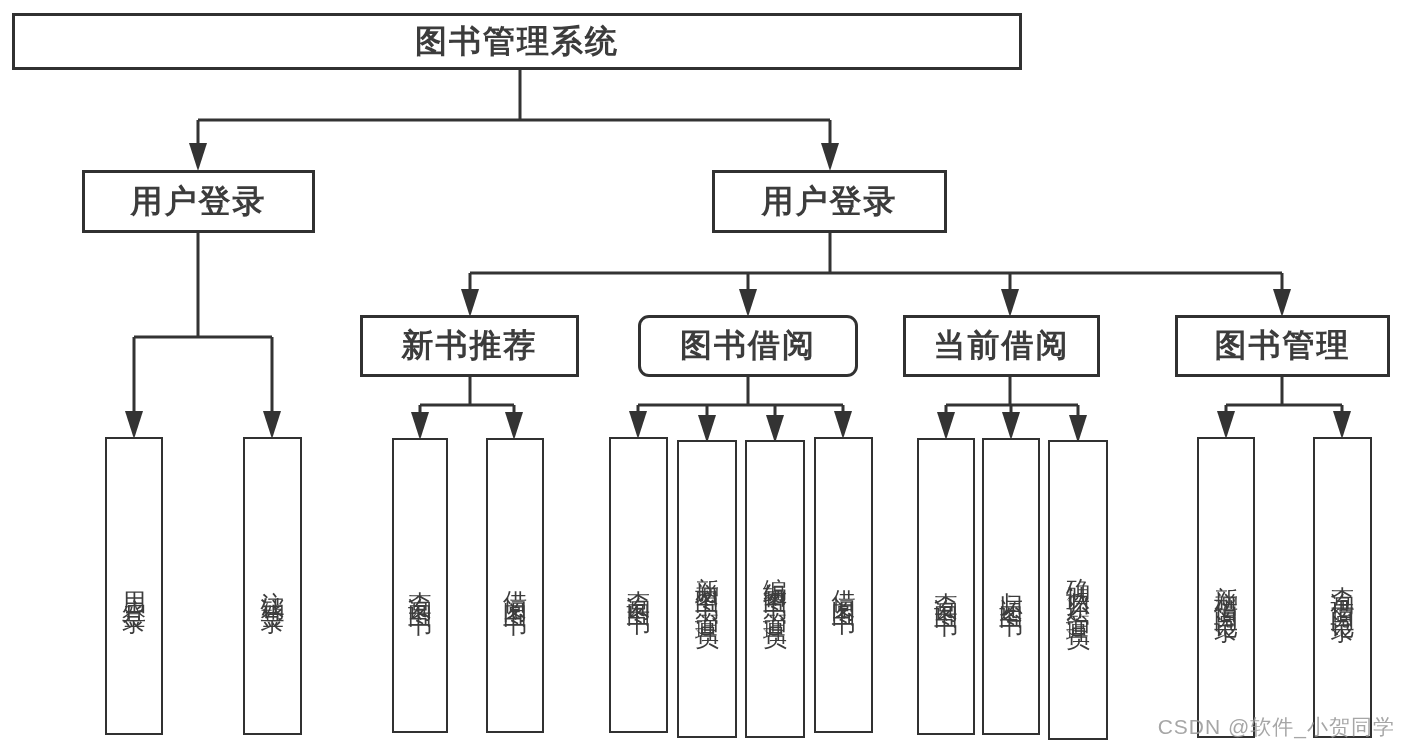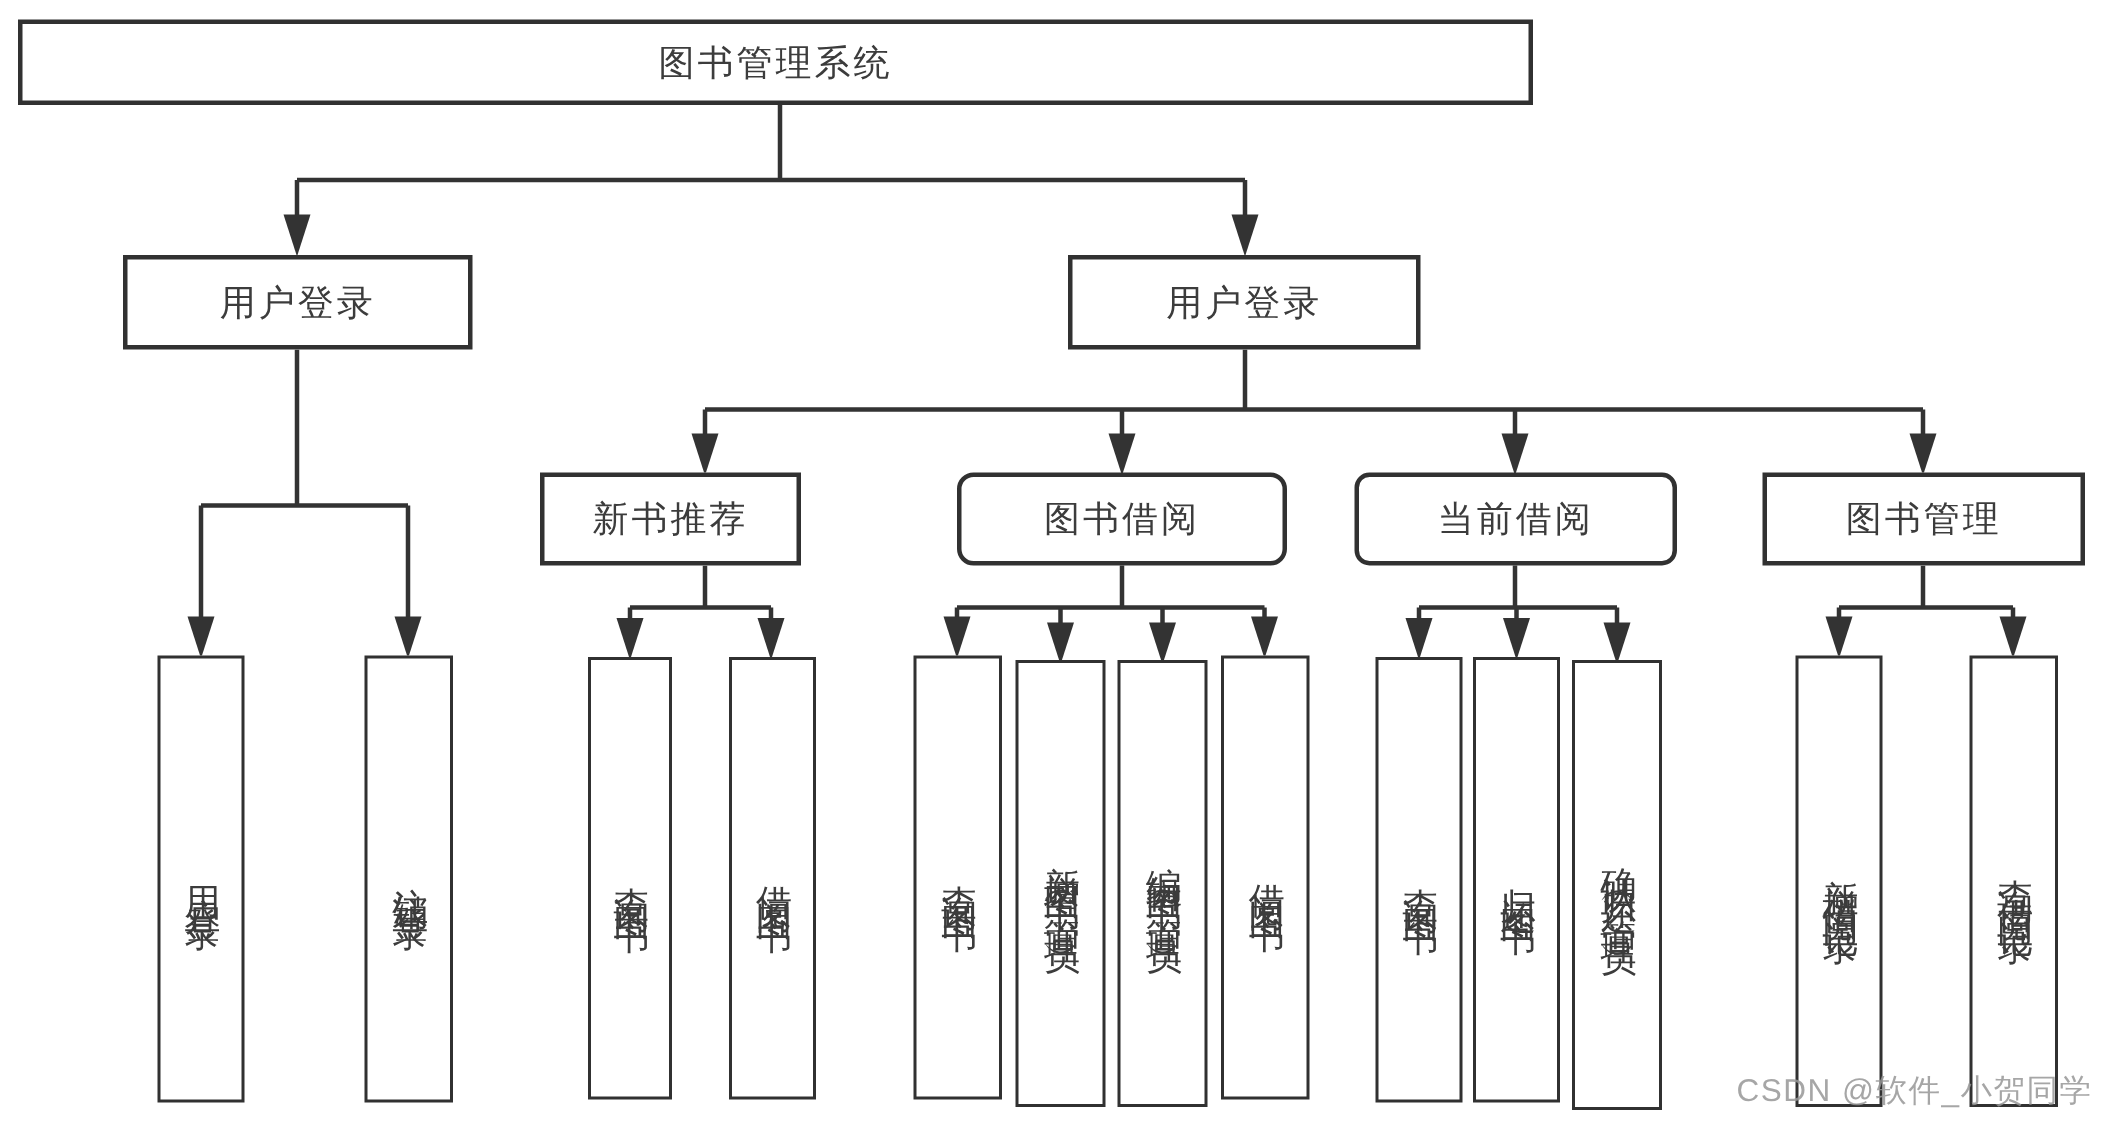--- a/index.html
+++ b/index.html
@@ -13,36 +13,36 @@
   #wires{position:absolute;left:0;top:0;width:1405px;height:747px;}
   .node{
     position:absolute;
     box-sizing:border-box;
     background:#ffffff;
     border:3px solid #313131;
     color:#3c3c3c;
     display:flex;align-items:center;justify-content:center;
     z-index:2;
   }
-  .hbox{font-size:24px;letter-spacing:2px;white-space:nowrap;}
+  .hbox{font-size:32px;letter-spacing:2px;white-space:nowrap;font-weight:bold;}
   .vbox{
     border-width:2.5px;
     writing-mode:vertical-rl;
     font-size:24px;
     letter-spacing:7px;
     line-height:1;
   }
   .vbox .lbl{display:block;}
   
   .n-root          {left:12px;  top:13px;  width:1010px; height:57px;}
   .n-user-login    {left:82px;  top:170px; width:233px;  height:63px;}
   .n-book-mgmt     {left:712px; top:170px; width:235px;  height:63px;}
-  .n-new-book-rec  {left:360px; top:315px; width:174px;  height:62px;}
+  .n-new-book-rec  {left:360px; top:315px; width:219px;  height:62px;}
   .n-book-borrow   {left:638px; top:315px; width:220px;  height:62px;border-radius:11px;}
-  .n-current-borrow{left:903px; top:315px; width:215px;  height:62px;border-radius:10px;}
+  .n-current-borrow{left:903px; top:315px; width:197px;  height:62px;}
   .n-borrow-records{left:1175px;top:315px; width:215px;  height:62px;}
   
   .n-login      {left:105px; top:437px; width:58px; height:298px;}
   .n-logout     {left:243px; top:437px; width:59px; height:298px;}
   .n-nbr-query  {left:392px; top:438px; width:56px; height:295px;}
   .n-nbr-borrow {left:486px; top:438px; width:58px; height:295px;}
   .n-bb-query   {left:609px; top:437px; width:59px; height:296px;}
   .n-bb-add     {left:677px; top:440px; width:60px; height:298px;}
   .n-bb-edit    {left:745px; top:440px; width:60px; height:298px;}
   .n-bb-borrow  {left:814px; top:437px; width:59px; height:296px;}

